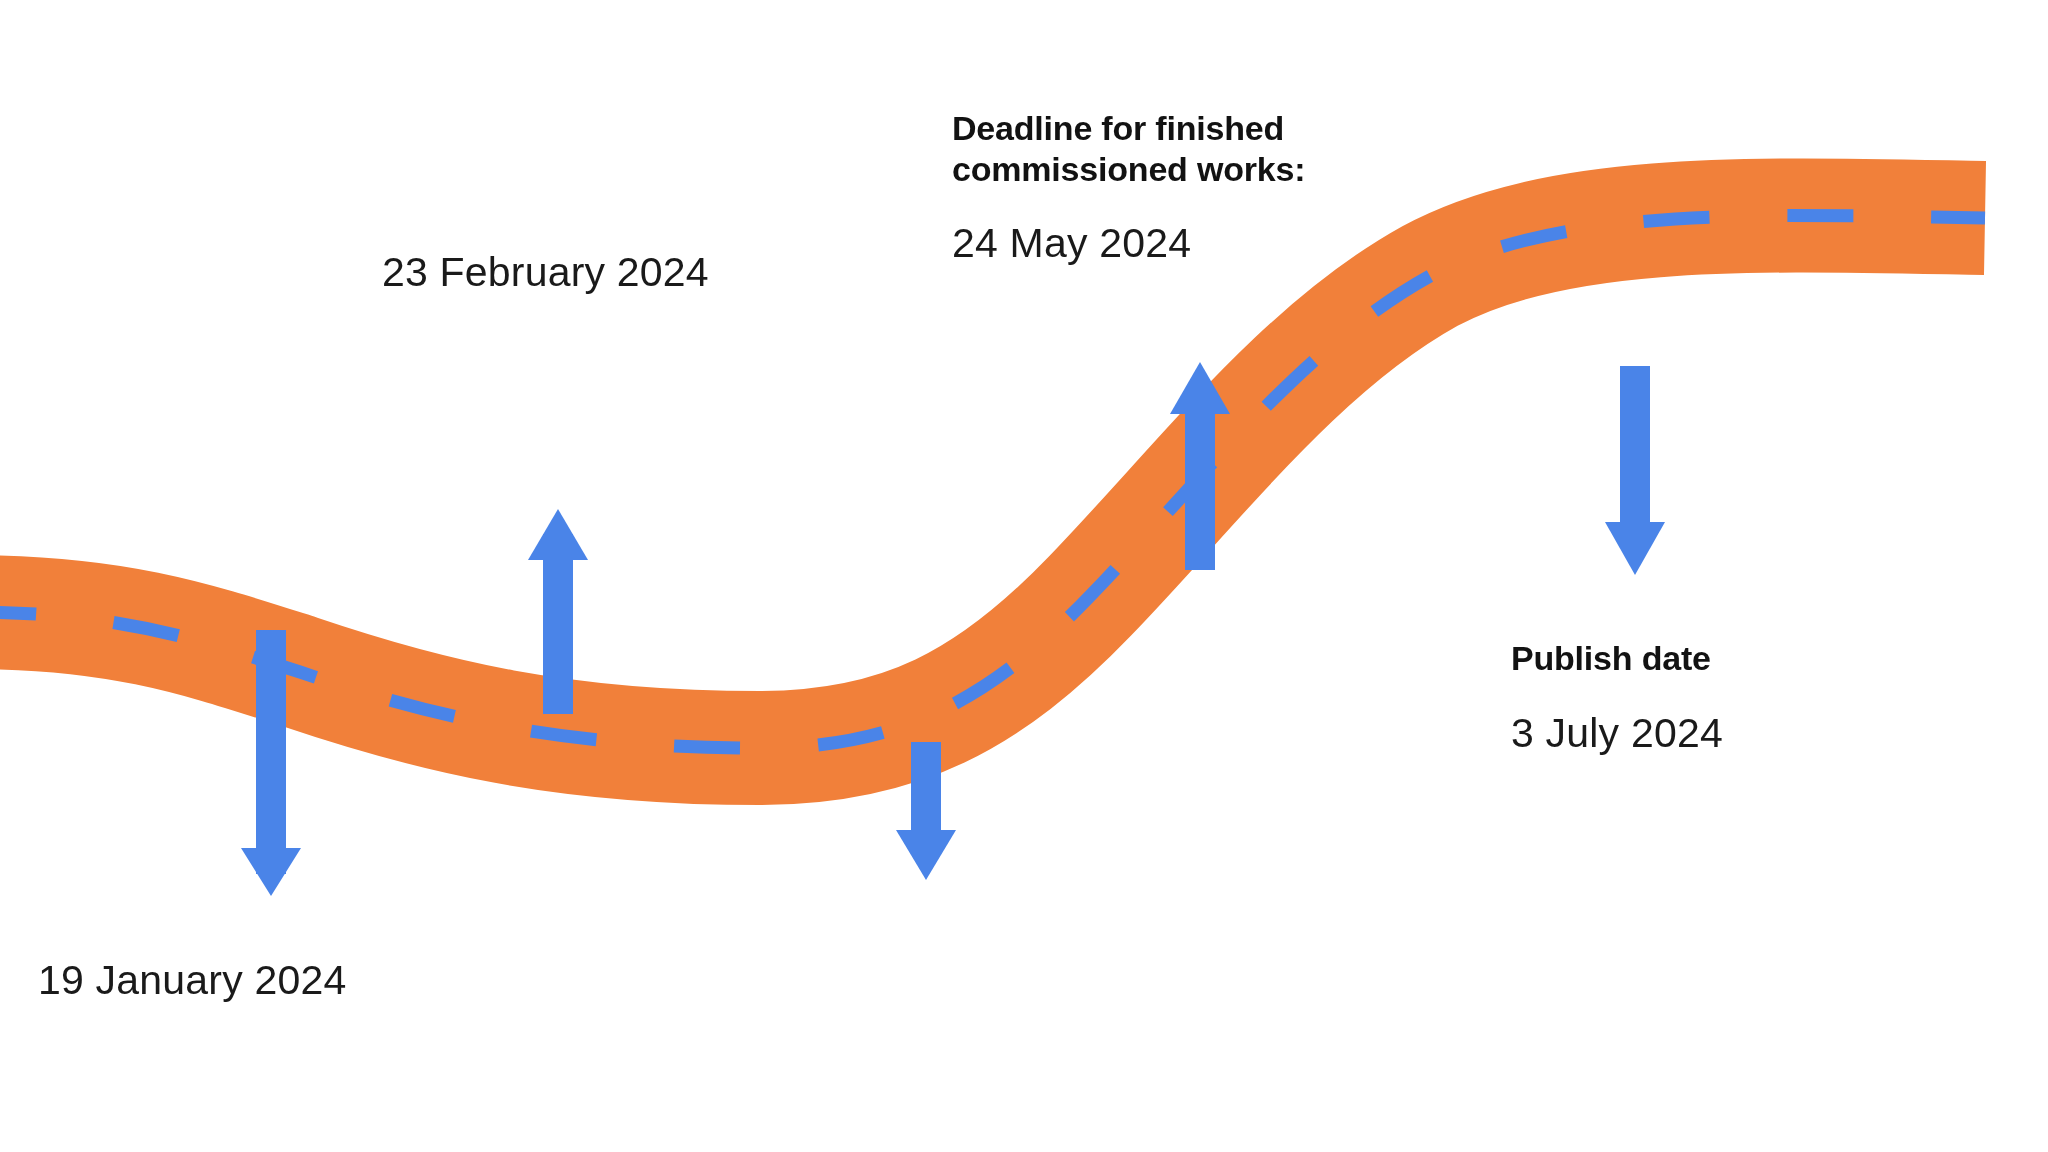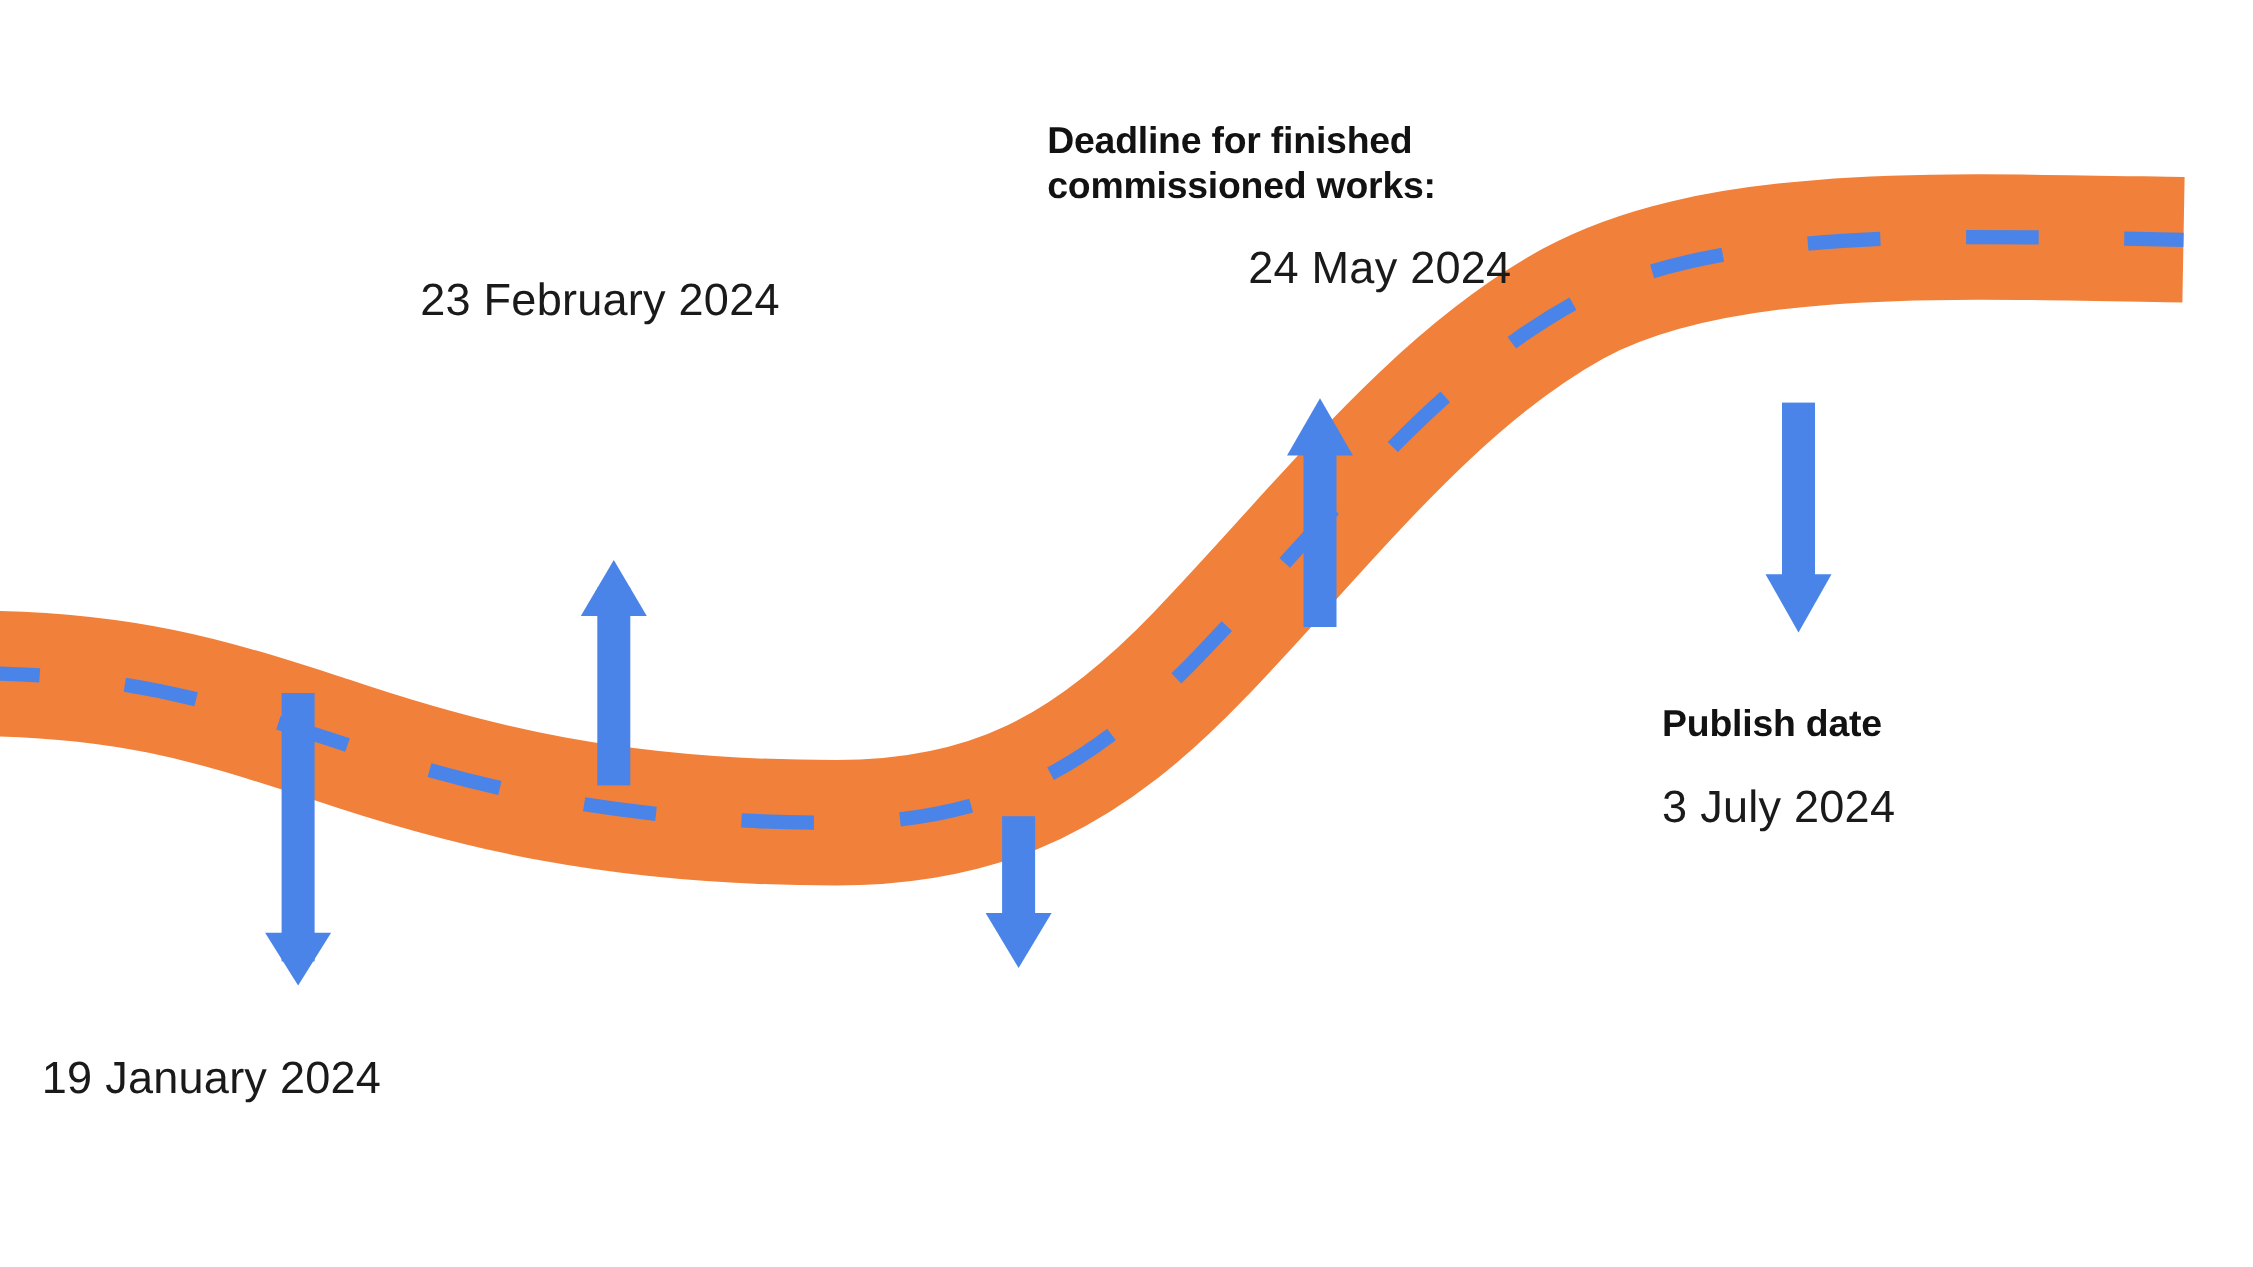--- a/index.html
+++ b/index.html
@@ -49,21 +49,21 @@
   #ms-proposals  { left: 38px;   top: 940px;  width: 620px; }
   #ms-proposals .m-date { margin-top: 16px; }
 
   #ms-notification { left: 382px; top: 248px; width: 480px; }
   #ms-notification .m-date { }
 
   #ms-storyboards { left: 808px; top: 915px; width: 440px; }
   #ms-storyboards .m-date { margin-top: 30px; }
 
   #ms-commissioned { left: 952px; top: 108px; width: 540px; text-align: left; }
-  #ms-commissioned .m-date { margin-top: 28px; text-align: right; padding-right: 118px; }
+  #ms-commissioned .m-date { margin-top: 28px; text-align: left; padding-right: 118px; }
 
   #ms-publish { left: 1511px; top: 638px; width: 420px; }
   #ms-publish .m-date { margin-top: 30px; }
 </style>
 </head>
 <body>
 
 <div id="canvas">
 
   <svg id="road-svg" viewBox="0 0 2048 1152" xmlns="http://www.w3.org/2000/svg">

